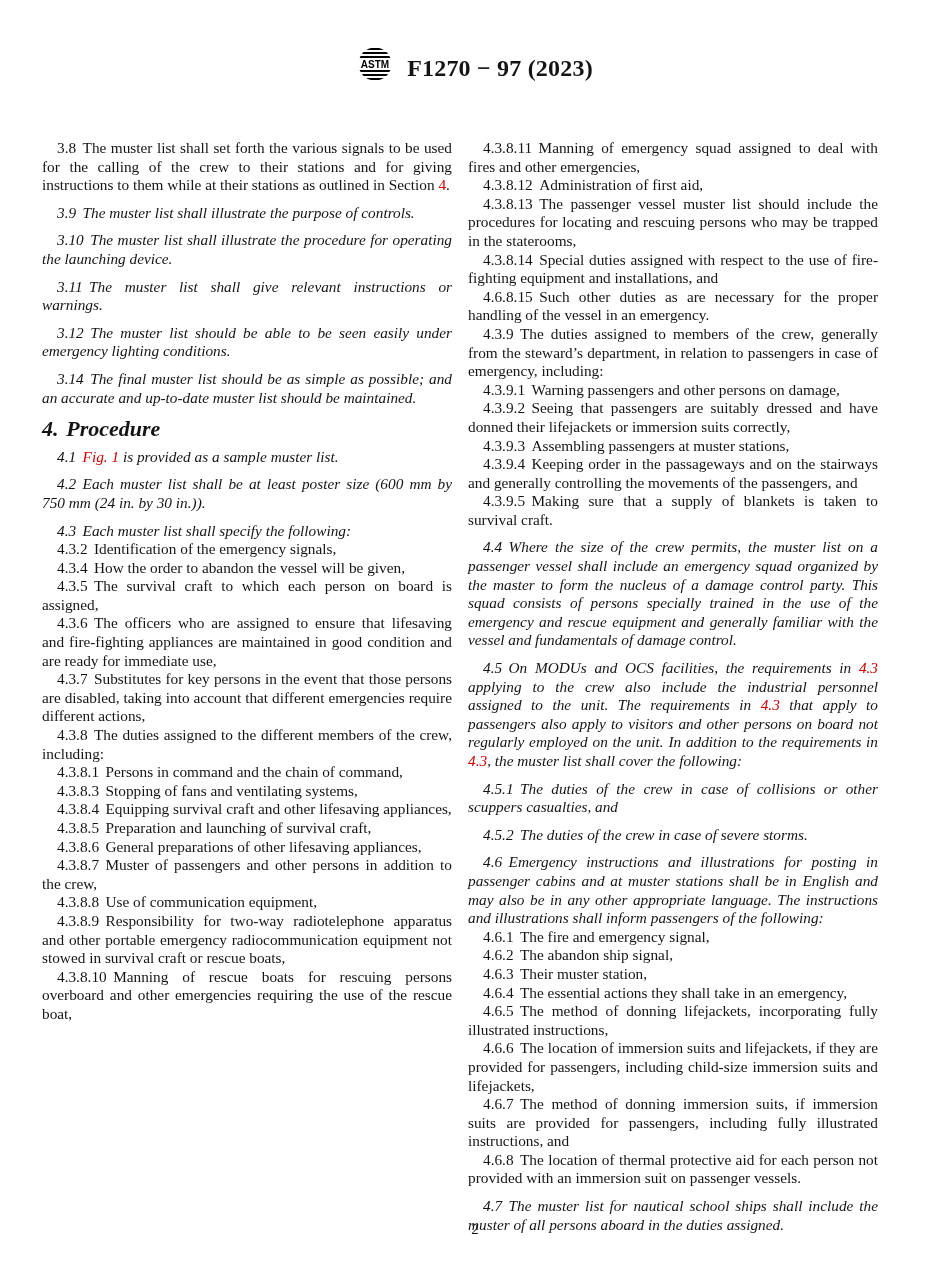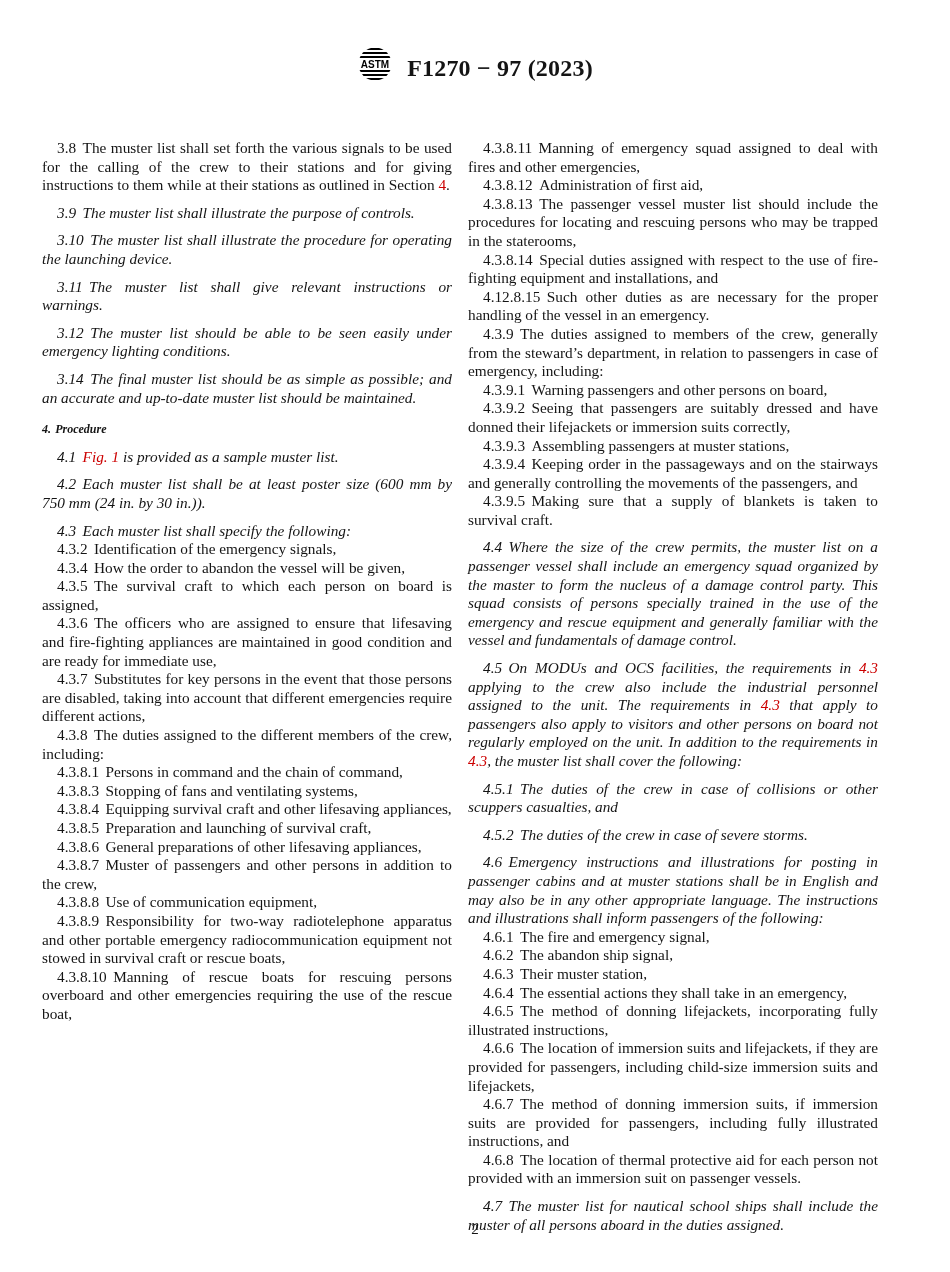--- a/index.html
+++ b/index.html
@@ -15,21 +15,21 @@
   }
   .designation{font-weight:bold;font-size:24px;letter-spacing:0.2px;}
   .body-cols{
     position:absolute;top:92px;left:42px;width:846px;
     display:flex;gap:16px;margin-top:47px;
   }
   .col{width:410px;text-align:justify;font-size:15.3px;line-height:18.6px;}
   .col p{margin:0;text-indent:15px;}
   .col p.tight{margin-top:0;}
   .col p.spaced{margin-top:9px;font-style:italic;}
-  .col p.heading{font-weight:bold;text-indent:0;margin-top:13px;margin-bottom:5px;font-size:12px;}
+  .col p.heading{font-weight:bold;text-indent:0;margin-top:13px;margin-bottom:5px;font-size:22px;}
   .num{padding-right:0.42em;}
   .heading .num{padding-right:0.35em;}
   .ref{color:#cc0000;cursor:pointer;}
   .footer{
     position:absolute;left:0;bottom:34px;width:100%;
     text-align:center;font-size:15px;
   }
   .logo svg{display:block;}
 </style>
 </head>
@@ -85,23 +85,23 @@
         <p class="tight"><span class="num">4.3.8.7</span><span>Muster of passengers and other persons in addition to the crew,</span></p>
         <p class="tight"><span class="num">4.3.8.8</span><span>Use of communication equipment,</span></p>
         <p class="tight"><span class="num">4.3.8.9</span><span>Responsibility for two-way radiotelephone apparatus and other portable emergency radiocommunication equipment not stowed in survival craft or rescue boats,</span></p>
         <p class="tight"><span class="num">4.3.8.10</span><span>Manning of rescue boats for rescuing persons overboard and other emergencies requiring the use of the rescue boat,</span></p>
       </div>
     <div class="col">
         <p class="tight"><span class="num">4.3.8.11</span><span>Manning of emergency squad assigned to deal with fires and other emergencies,</span></p>
         <p class="tight"><span class="num">4.3.8.12</span><span>Administration of first aid,</span></p>
         <p class="tight"><span class="num">4.3.8.13</span><span>The passenger vessel muster list should include the procedures for locating and rescuing persons who may be trapped in the staterooms,</span></p>
         <p class="tight"><span class="num">4.3.8.14</span><span>Special duties assigned with respect to the use of fire-fighting equipment and installations, and</span></p>
-        <p class="tight"><span class="num">4.12.8.15</span><span>Such other duties as are necessary for the proper handling of the vessel in an emergency.</span></p>
+        <p class="tight"><span class="num">4.6.8.15</span><span>Such other duties as are necessary for the proper handling of the vessel in an emergency.</span></p>
         <p class="tight"><span class="num">4.3.9</span><span>The duties assigned to members of the crew, generally from the steward’s department, in relation to passengers in case of emergency, including:</span></p>
-        <p class="tight"><span class="num">4.3.9.1</span><span>Warning passengers and other persons on board,</span></p>
+        <p class="tight"><span class="num">4.3.9.1</span><span>Warning passengers and other persons on damage,</span></p>
         <p class="tight"><span class="num">4.3.9.2</span><span>Seeing that passengers are suitably dressed and have donned their lifejackets or immersion suits correctly,</span></p>
         <p class="tight"><span class="num">4.3.9.3</span><span>Assembling passengers at muster stations,</span></p>
         <p class="tight"><span class="num">4.3.9.4</span><span>Keeping order in the passageways and on the stairways and generally controlling the movements of the passengers, and</span></p>
         <p class="tight"><span class="num">4.3.9.5</span><span>Making sure that a supply of blankets is taken to survival craft.</span></p>
         <p class="spaced"><span class="num">4.4</span><span>Where the size of the crew permits, the muster list on a passenger vessel shall include an emergency squad organized by the master to form the nucleus of a damage control party. This squad consists of persons specially trained in the use of the emergency and rescue equipment and generally familiar with the vessel and fundamentals of damage control.</span></p>
         <p class="spaced"><span class="num">4.5</span><span>On MODUs and OCS facilities, the requirements in </span><span class="ref">4.3</span><span> applying to the crew also include the industrial personnel assigned to the unit. The requirements in </span><span class="ref">4.3</span><span> that apply to passengers also apply to visitors and other persons on board not regularly employed on the unit. In addition to the requirements in </span><span class="ref">4.3</span><span>, the muster list shall cover the following:</span></p>
         <p class="spaced"><span class="num">4.5.1</span><span>The duties of the crew in case of collisions or other scuppers casualties, and</span></p>
         <p class="spaced"><span class="num">4.5.2</span><span>The duties of the crew in case of severe storms.</span></p>
         <p class="spaced"><span class="num">4.6</span><span>Emergency instructions and illustrations for posting in passenger cabins and at muster stations shall be in English and may also be in any other appropriate language. The instructions and illustrations shall inform passengers of the following:</span></p>
         <p class="tight"><span class="num">4.6.1</span><span>The fire and emergency signal,</span></p>

